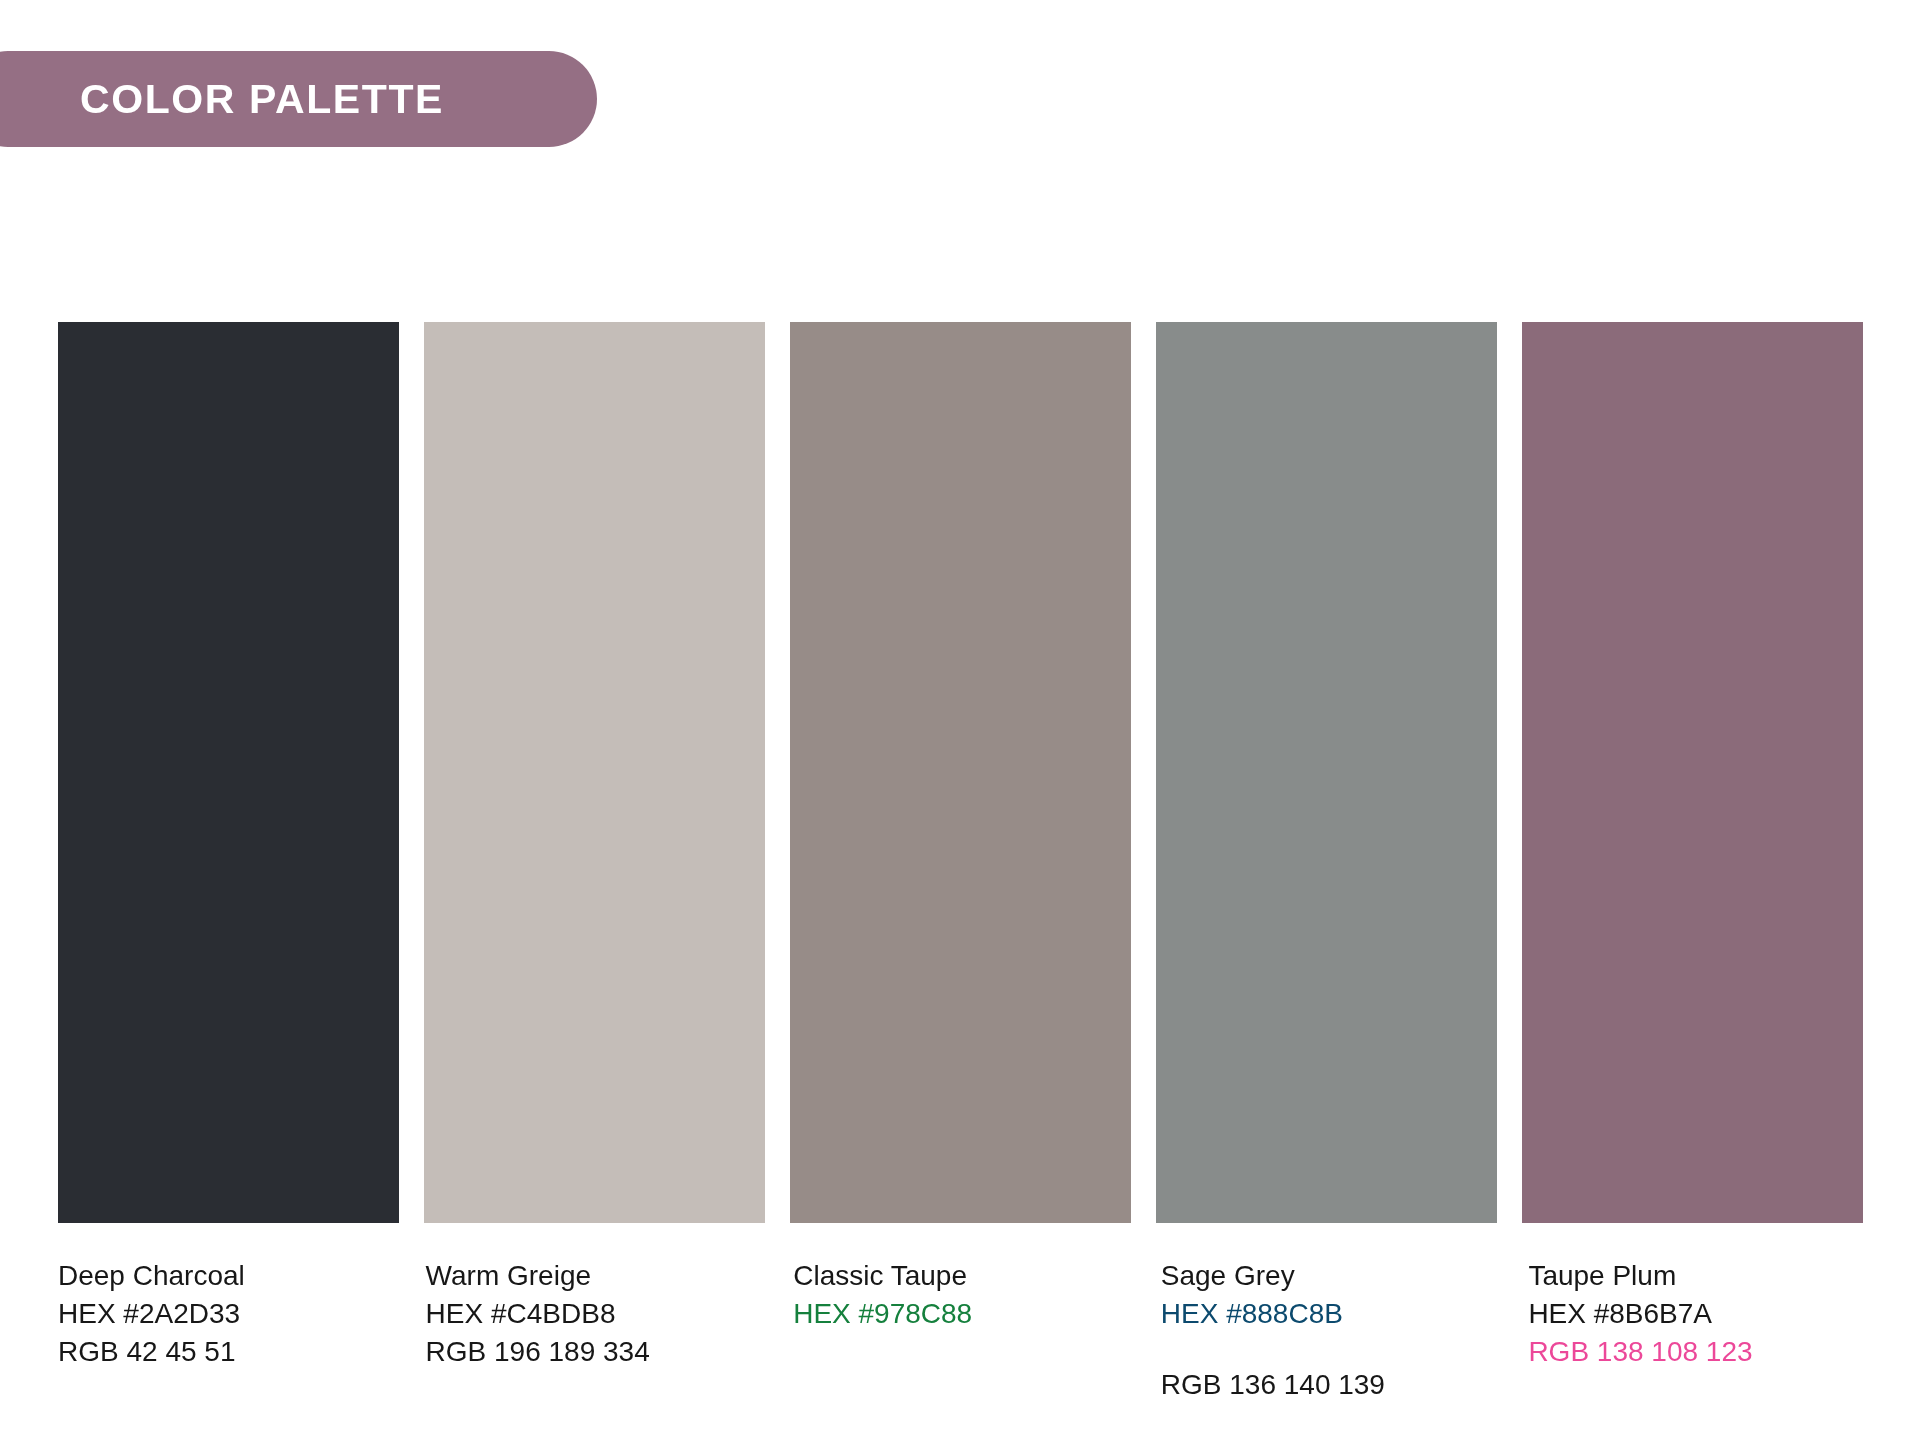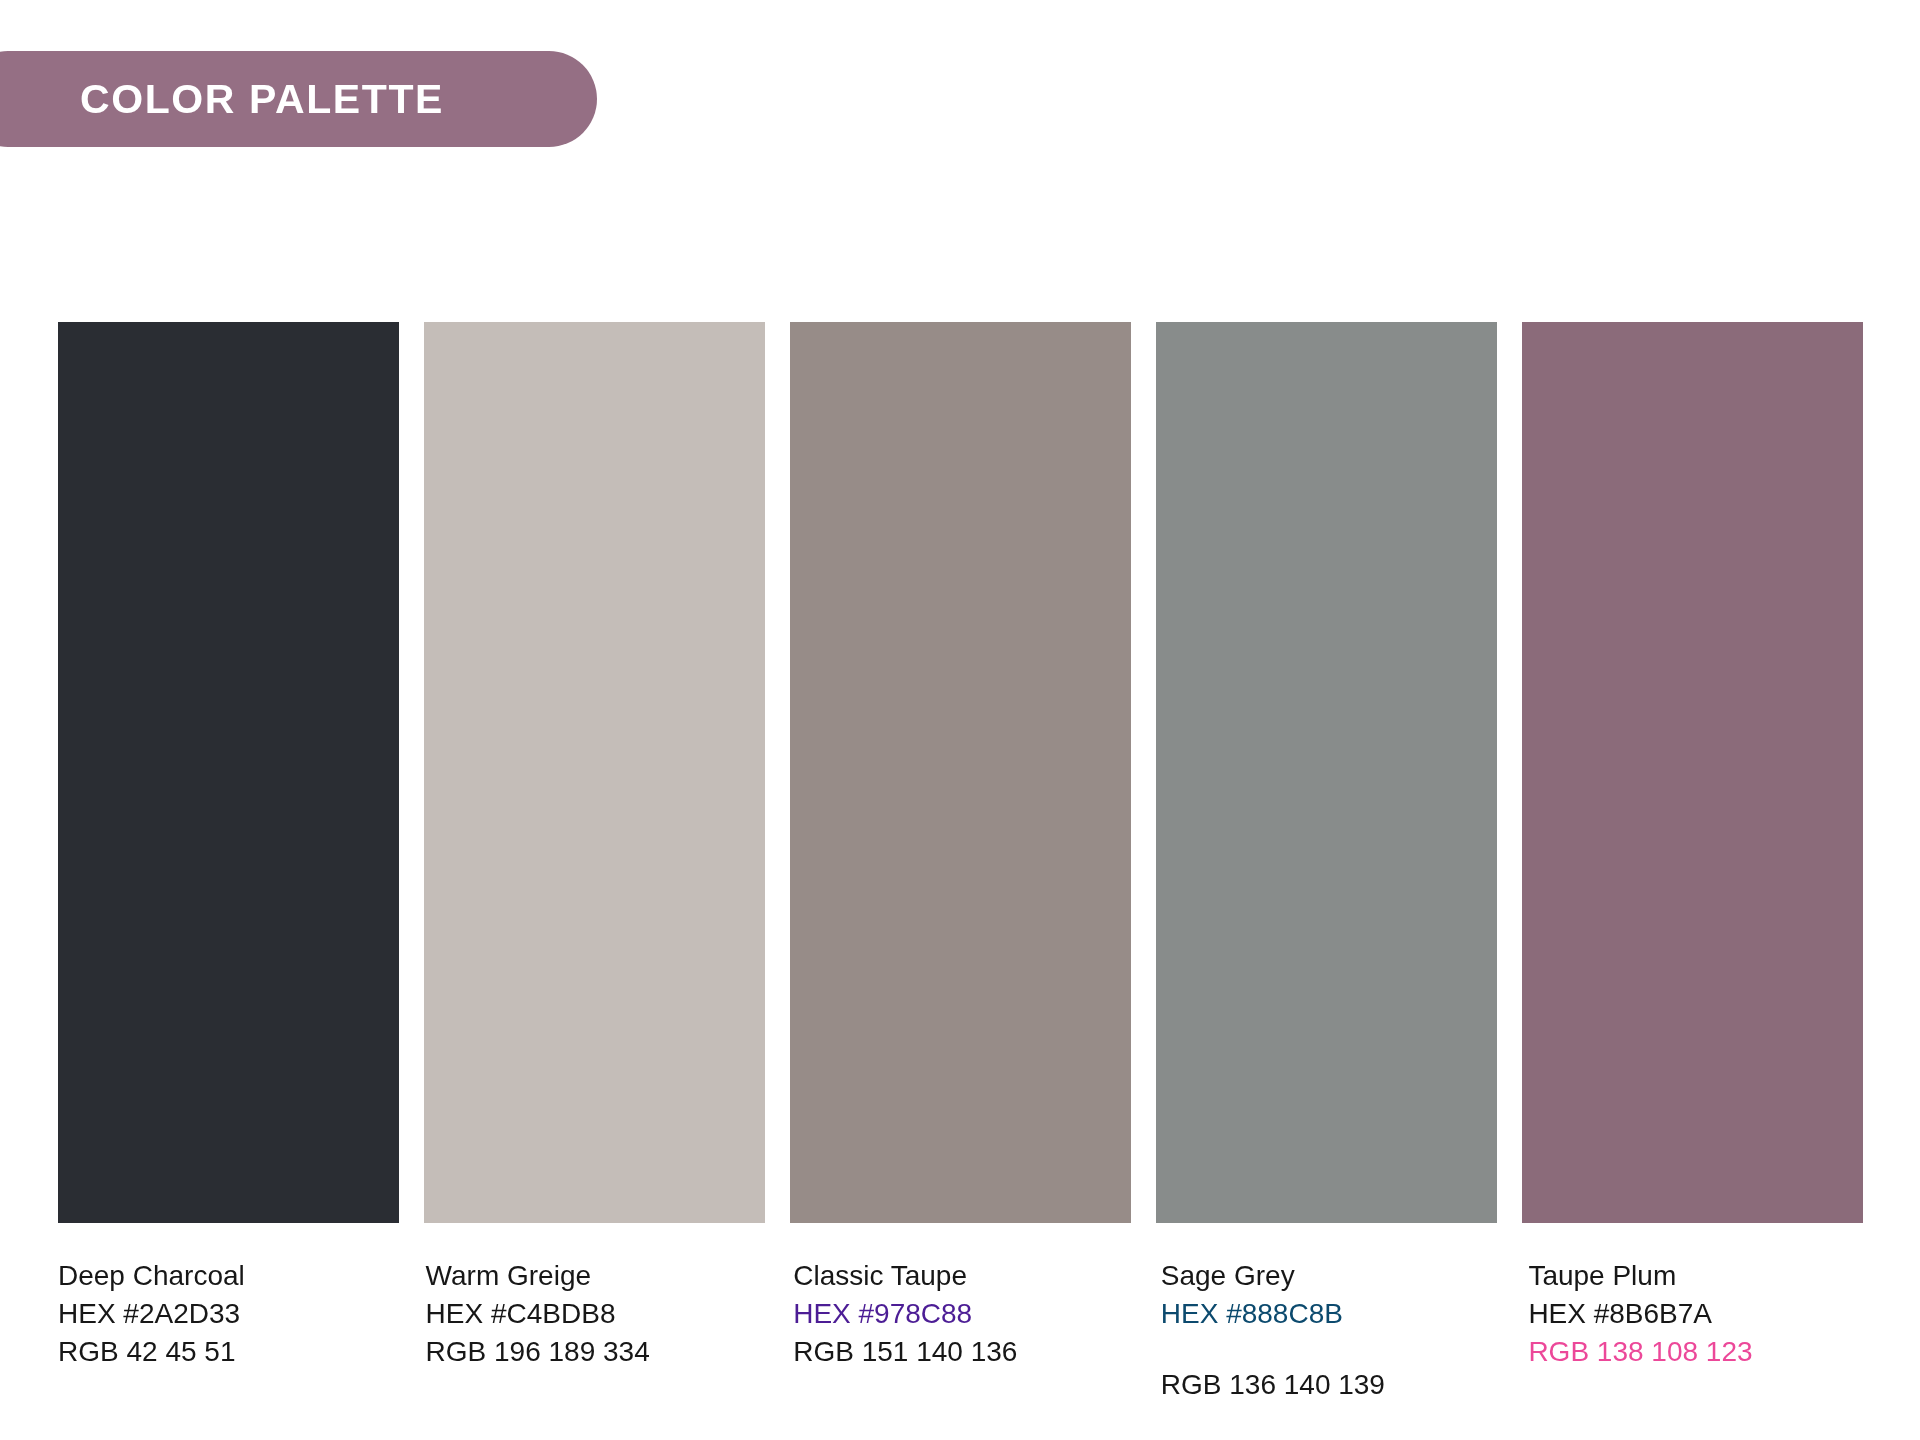--- a/index.html
+++ b/index.html
@@ -111,22 +111,21 @@
     <span class="caption-line" style="color: rgb(23, 23, 23);">HEX #2A2D33</span>
     <span class="caption-line" style="color: rgb(23, 23, 23);">RGB 42 45 51</span>
   </div>
   <div class="caption-col">
     <span class="caption-line" style="color: rgb(23, 23, 23);">Warm Greige</span>
     <span class="caption-line" style="color: rgb(23, 23, 23);">HEX #C4BDB8</span>
     <span class="caption-line" style="color: rgb(23, 23, 23);">RGB 196 189 334</span>
   </div>
   <div class="caption-col">
     <span class="caption-line" style="color: rgb(23, 23, 23);">Classic Taupe</span>
-    <span class="caption-line" style="color: #4c1d95;">HEX #978C88</span>
-    <span class="caption-line" style="color: rgb(23, 23, 23);">RGB 151 140 136</span>
+    <span class="caption-line" style="color: #15803d;">HEX #978C88</span>
   </div>
   <div class="caption-col">
     <span class="caption-line" style="color: rgb(23, 23, 23);">Sage Grey</span>
     <span class="caption-line" style="color: #0c4a6e;">HEX #888C8B</span>
     <span class="caption-line" style="color: rgb(23, 23, 23); margin-top: 33px;">RGB 136 140 139</span>
   </div>
   <div class="caption-col">
     <span class="caption-line" style="color: rgb(23, 23, 23);">Taupe Plum</span>
     <span class="caption-line" style="color: rgb(23, 23, 23);">HEX #8B6B7A</span>
     <span class="caption-line" style="color: #ec4899;">RGB 138 108 123</span>

